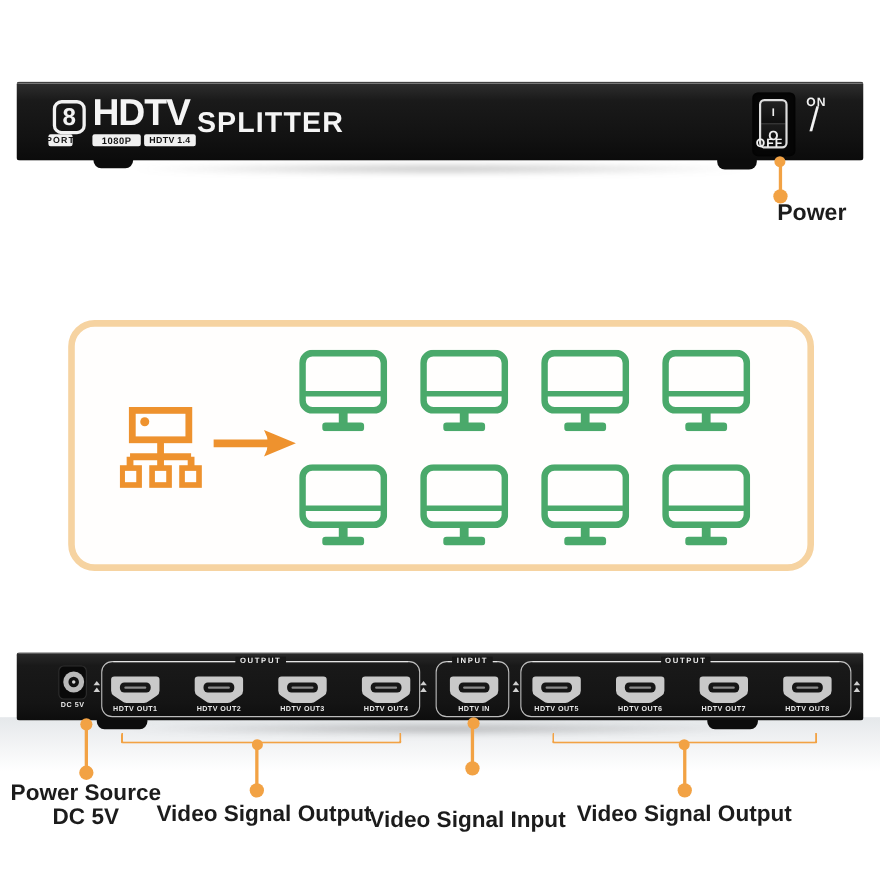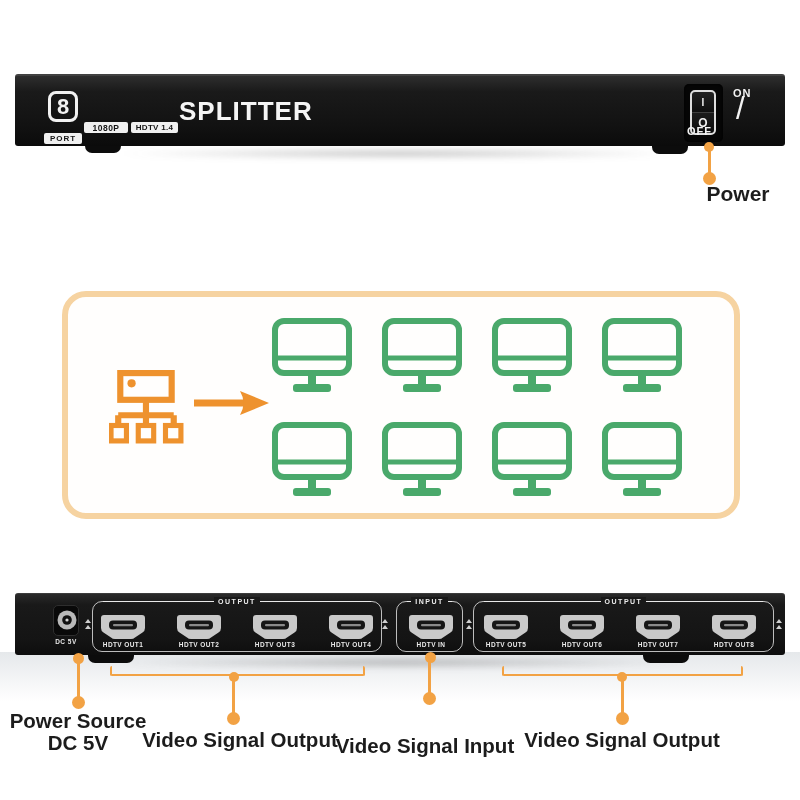--- a/index.html
+++ b/index.html
@@ -22,23 +22,23 @@
     border-radius:3px;border-top:2px solid #414141;box-sizing:border-box;}
   .foot{position:absolute;background:#0c0c0c;border-radius:0 0 7px 7px;z-index:1;}
   .f-front-l{left:85px;top:143px;width:36px;height:10px;}
   .f-front-r{left:652px;top:143px;width:36px;height:11px;}
   .f-back-l{left:88px;top:650px;width:46px;height:13px;}
   .f-back-r{left:643px;top:650px;width:46px;height:13px;}
 
   .badge8{position:absolute;left:33px;top:15px;width:30px;height:31px;border:3px solid #f2f2f2;
     border-radius:8px;box-sizing:border-box;display:flex;align-items:center;justify-content:center;
     color:#f2f2f2;font-size:22px;font-weight:bold;}
-  .port-strip{position:absolute;left:29px;top:46px;width:38px;height:11px;background:#f0f0f0;
+  .port-strip{position:absolute;left:29px;top:46px;width:22px;height:11px;background:#f0f0f0;
     border-radius:2px;display:flex;align-items:center;justify-content:center;
-    color:#141414;font-size:8px;font-weight:bold;letter-spacing:1px;margin-top:11px;}
+    color:#141414;font-size:8px;font-weight:bold;letter-spacing:1px;}
   .brand{position:absolute;left:69px;top:10px;color:#f5f5f5;font-size:34px;font-weight:bold;
     letter-spacing:-1px;line-height:34px;}
   .badge-res{position:absolute;left:69px;top:46px;width:44px;height:11px;background:#f0f0f0;
     border-radius:2px;display:flex;align-items:center;justify-content:center;
     color:#141414;font-size:8.5px;font-weight:bold;letter-spacing:.5px;}
   .badge-ver{position:absolute;left:116px;top:46px;width:47px;height:11px;background:#f0f0f0;
     border-radius:2px;display:flex;align-items:center;justify-content:center;
     color:#141414;font-size:8px;font-weight:bold;letter-spacing:.3px;}
   .product-word{position:absolute;left:164px;top:24px;color:#f5f5f5;font-size:26px;
     font-weight:bold;letter-spacing:1px;line-height:23px;}
@@ -106,20 +106,21 @@
   <div class="back-shadow"></div>
 
   <div class="foot f-front-l"></div>
   <div class="foot f-front-r"></div>
 
   <div class="device-front">
     <div class="badge8">
       <span>8</span>
     </div>
     <div class="port-strip">PORT</div>
+    <div class="brand">HDTV</div>
     <div class="badge-res">1080P</div>
     <div class="badge-ver">HDTV 1.4</div>
     <div class="product-word">SPLITTER</div>
 
     <div class="switch-recess">
       <div class="rocker">
         <span class="sym-on">I</span>
         <span class="sym-off">O</span>
       </div>
     </div>

